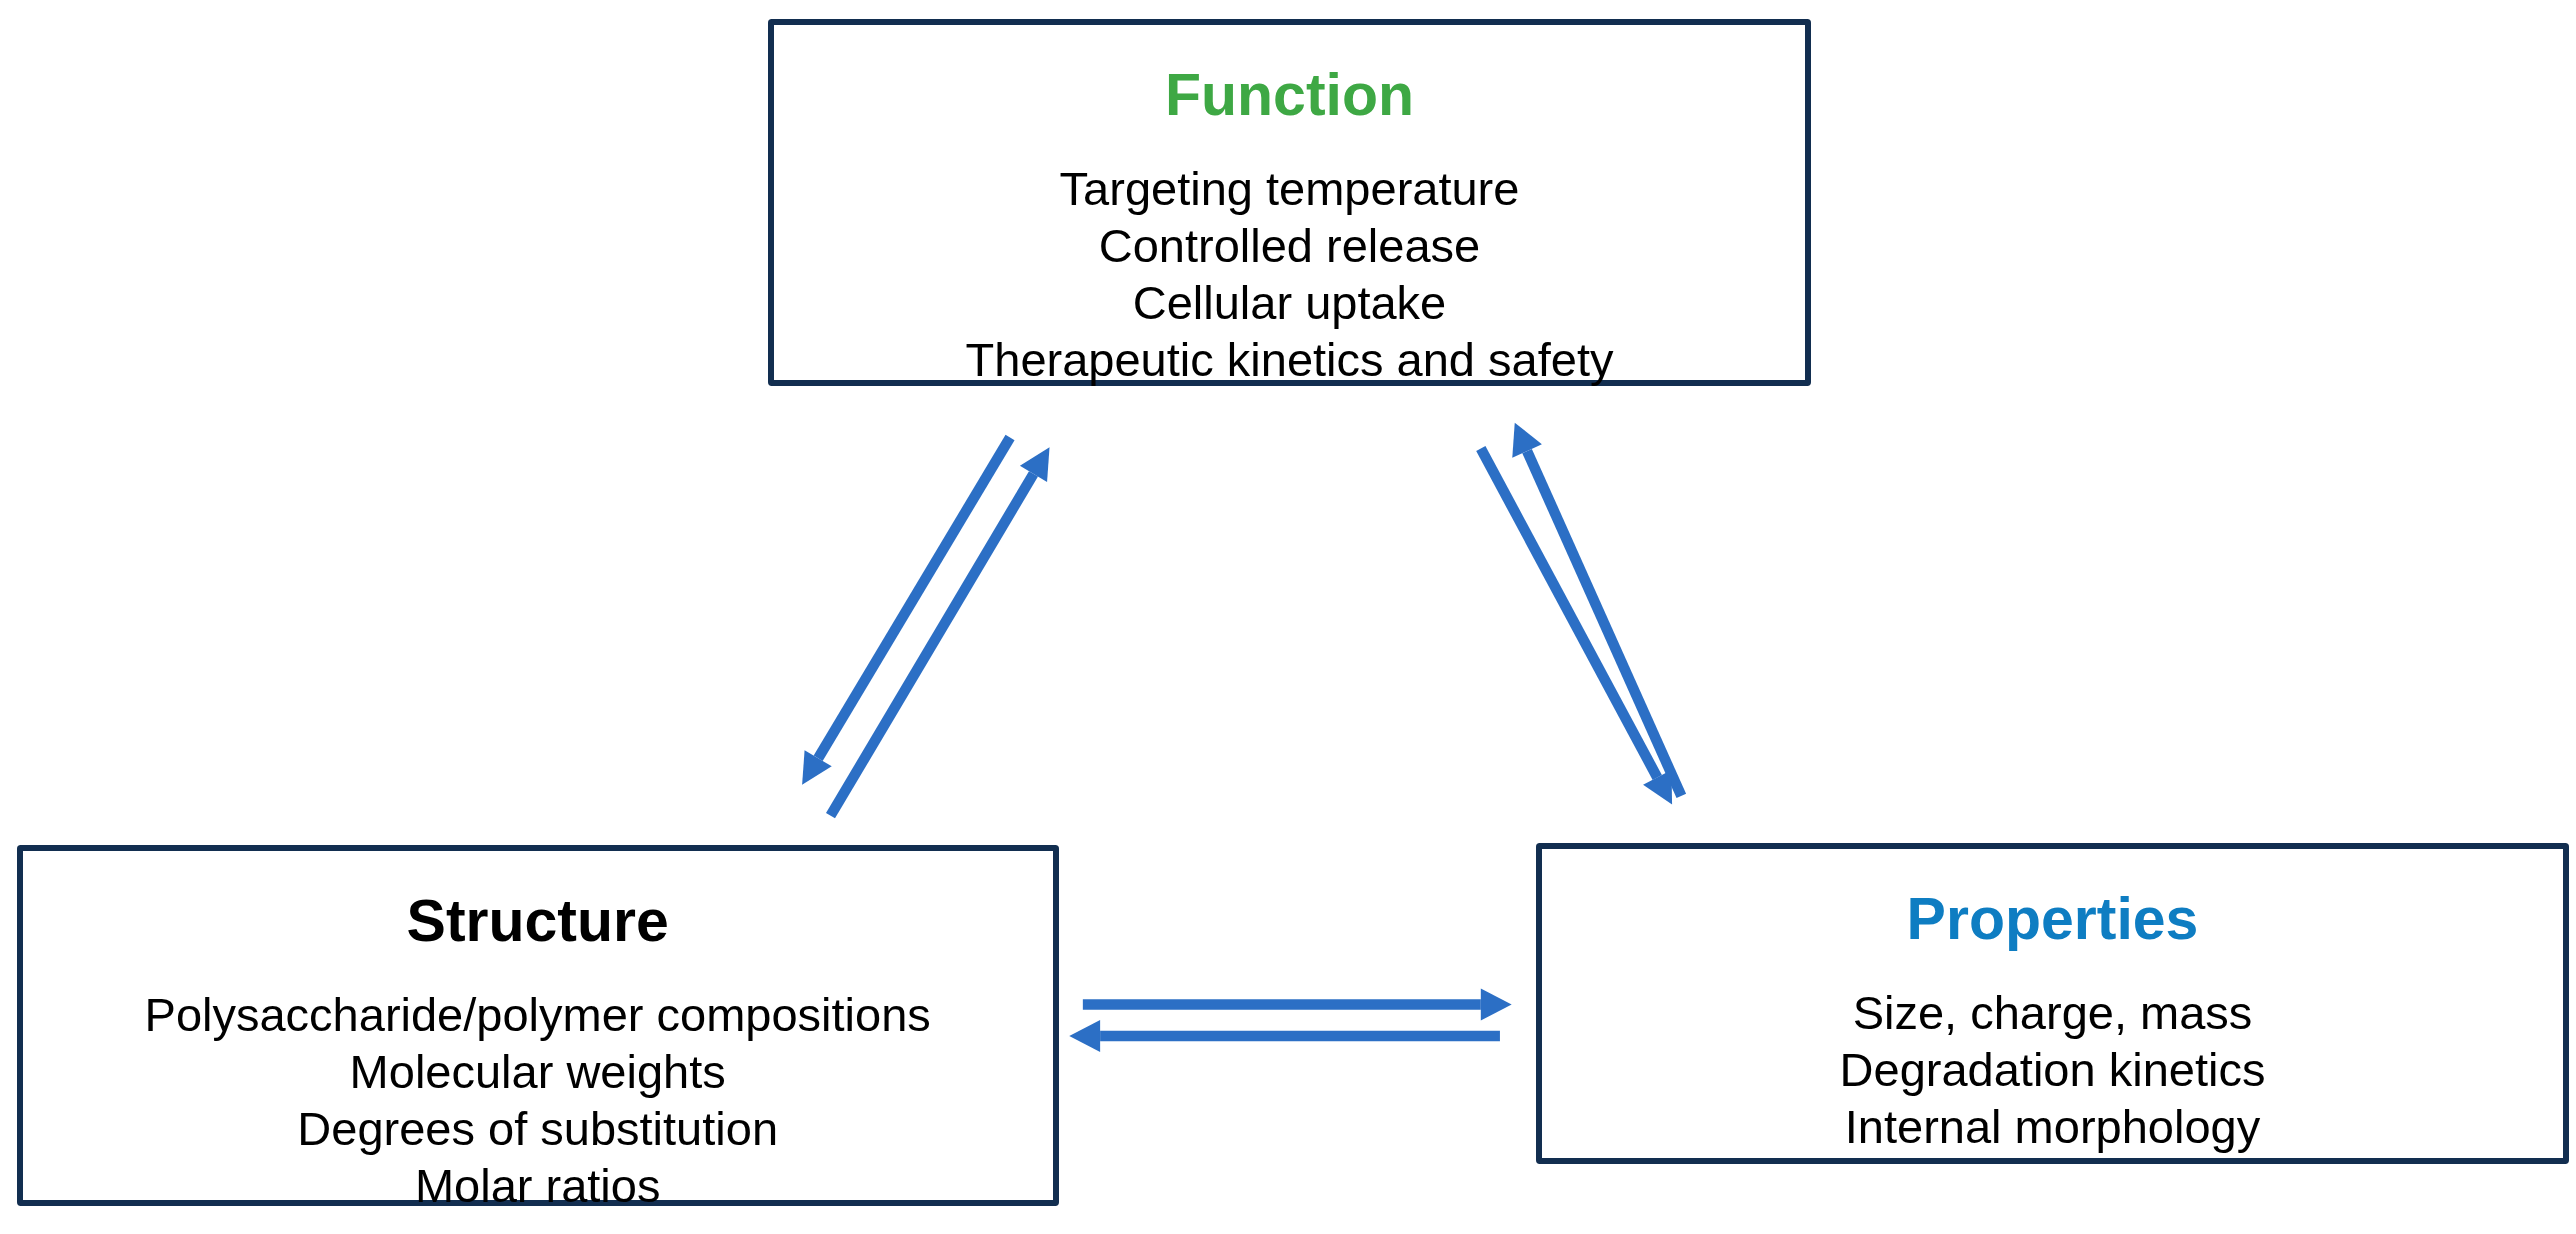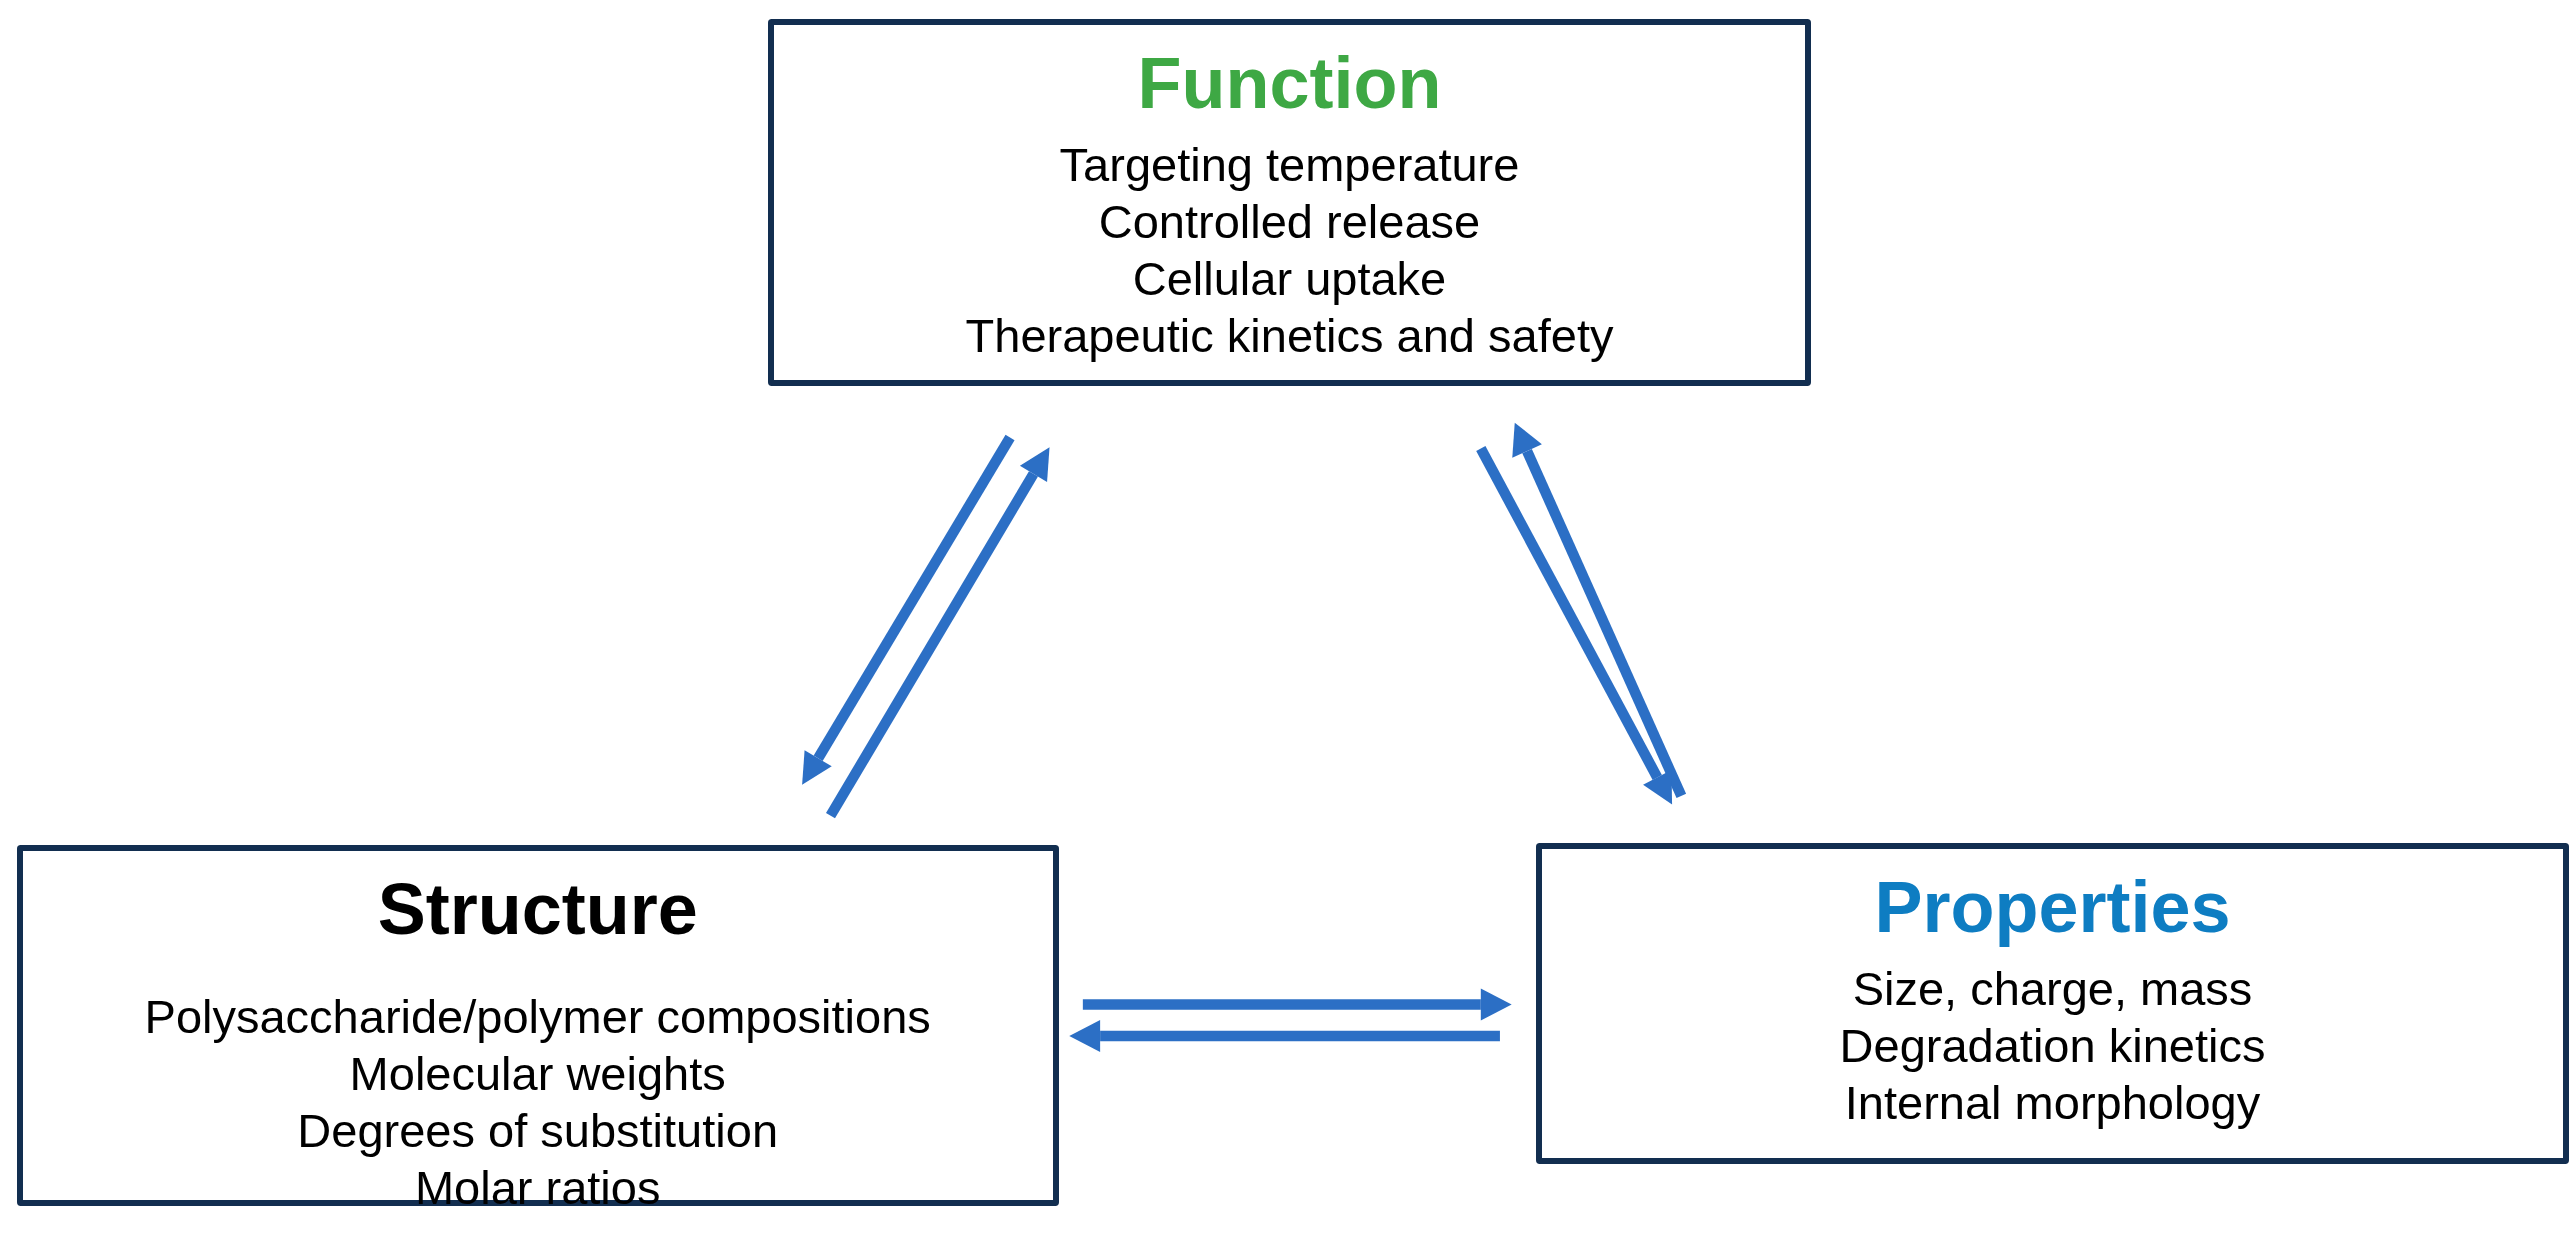--- a/index.html
+++ b/index.html
@@ -27,25 +27,25 @@
     background: #ffffff;
     border: 6.2px solid var(--navy-border, #122E50);
     border-radius: 3.7px;
     display: flex;
     flex-direction: column;
     align-items: center;
     padding-top: 12.3px;
     text-align: center;
   }
   .box--function   { left: 768px; top: 18.5px;   width: 1043px; height: 367px; }
-  .box--structure  { left: 16.7px;   top: 845px; width: 1042px; height: 361px; gap: 26px; }
+  .box--structure  { left: 16.7px;   top: 845px; width: 1042px; height: 361px; }
   .box--properties { left: 1536px; top: 843px; width: 1033px; height: 321px; }
   .box-title {
-    margin: 0;
-    font-size: 72px;
+    margin: 12px;
+    font-size: 59px;
     font-weight: bold;
     line-height: 93px;
     white-space: nowrap;
   }
   .box--function  .box-title { color: var(--function-green, #3EA844); }
   .box--structure .box-title { color: var(--structure-black, #000000); }
   .box--properties .box-title { color: var(--properties-blue, #0E7DC2); }
   .box-lines {
     margin-top: 6.2px;
     display: flex;

